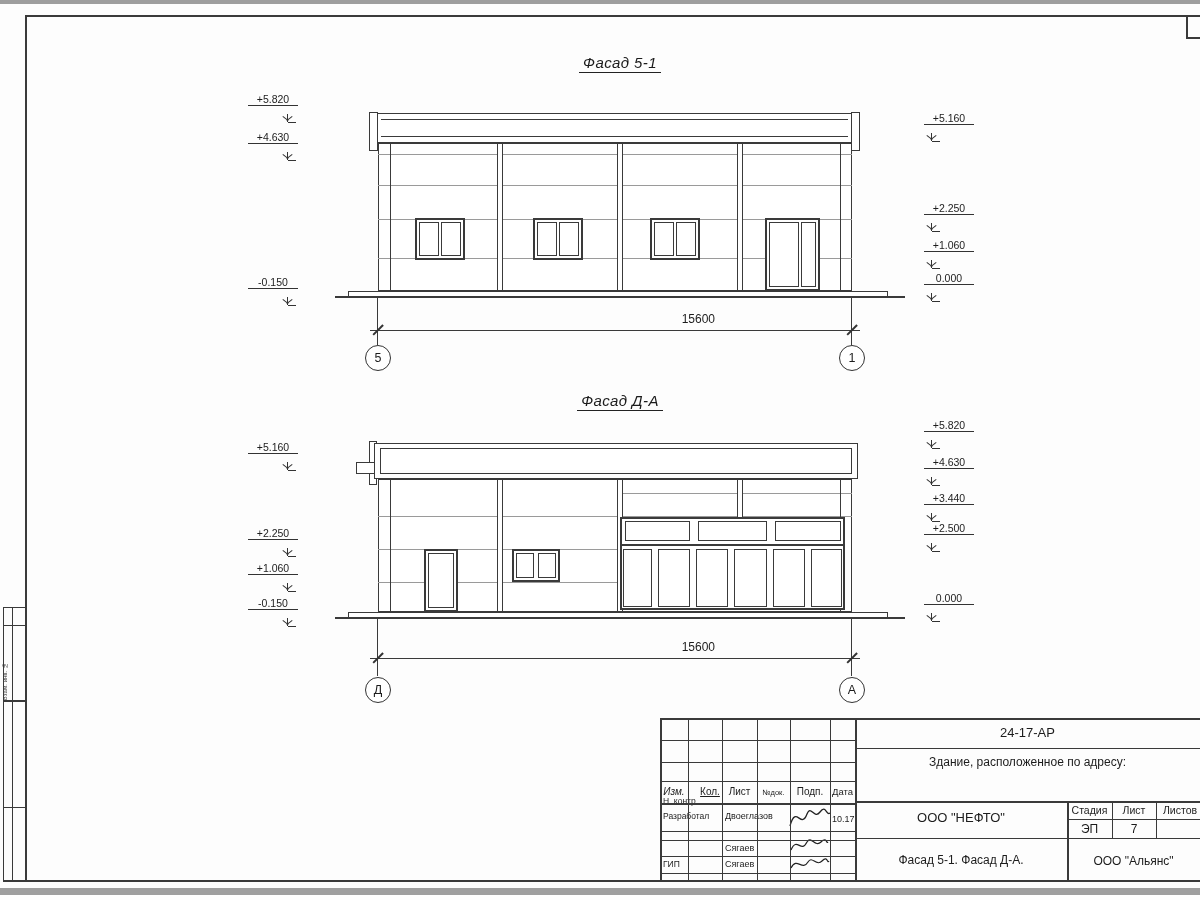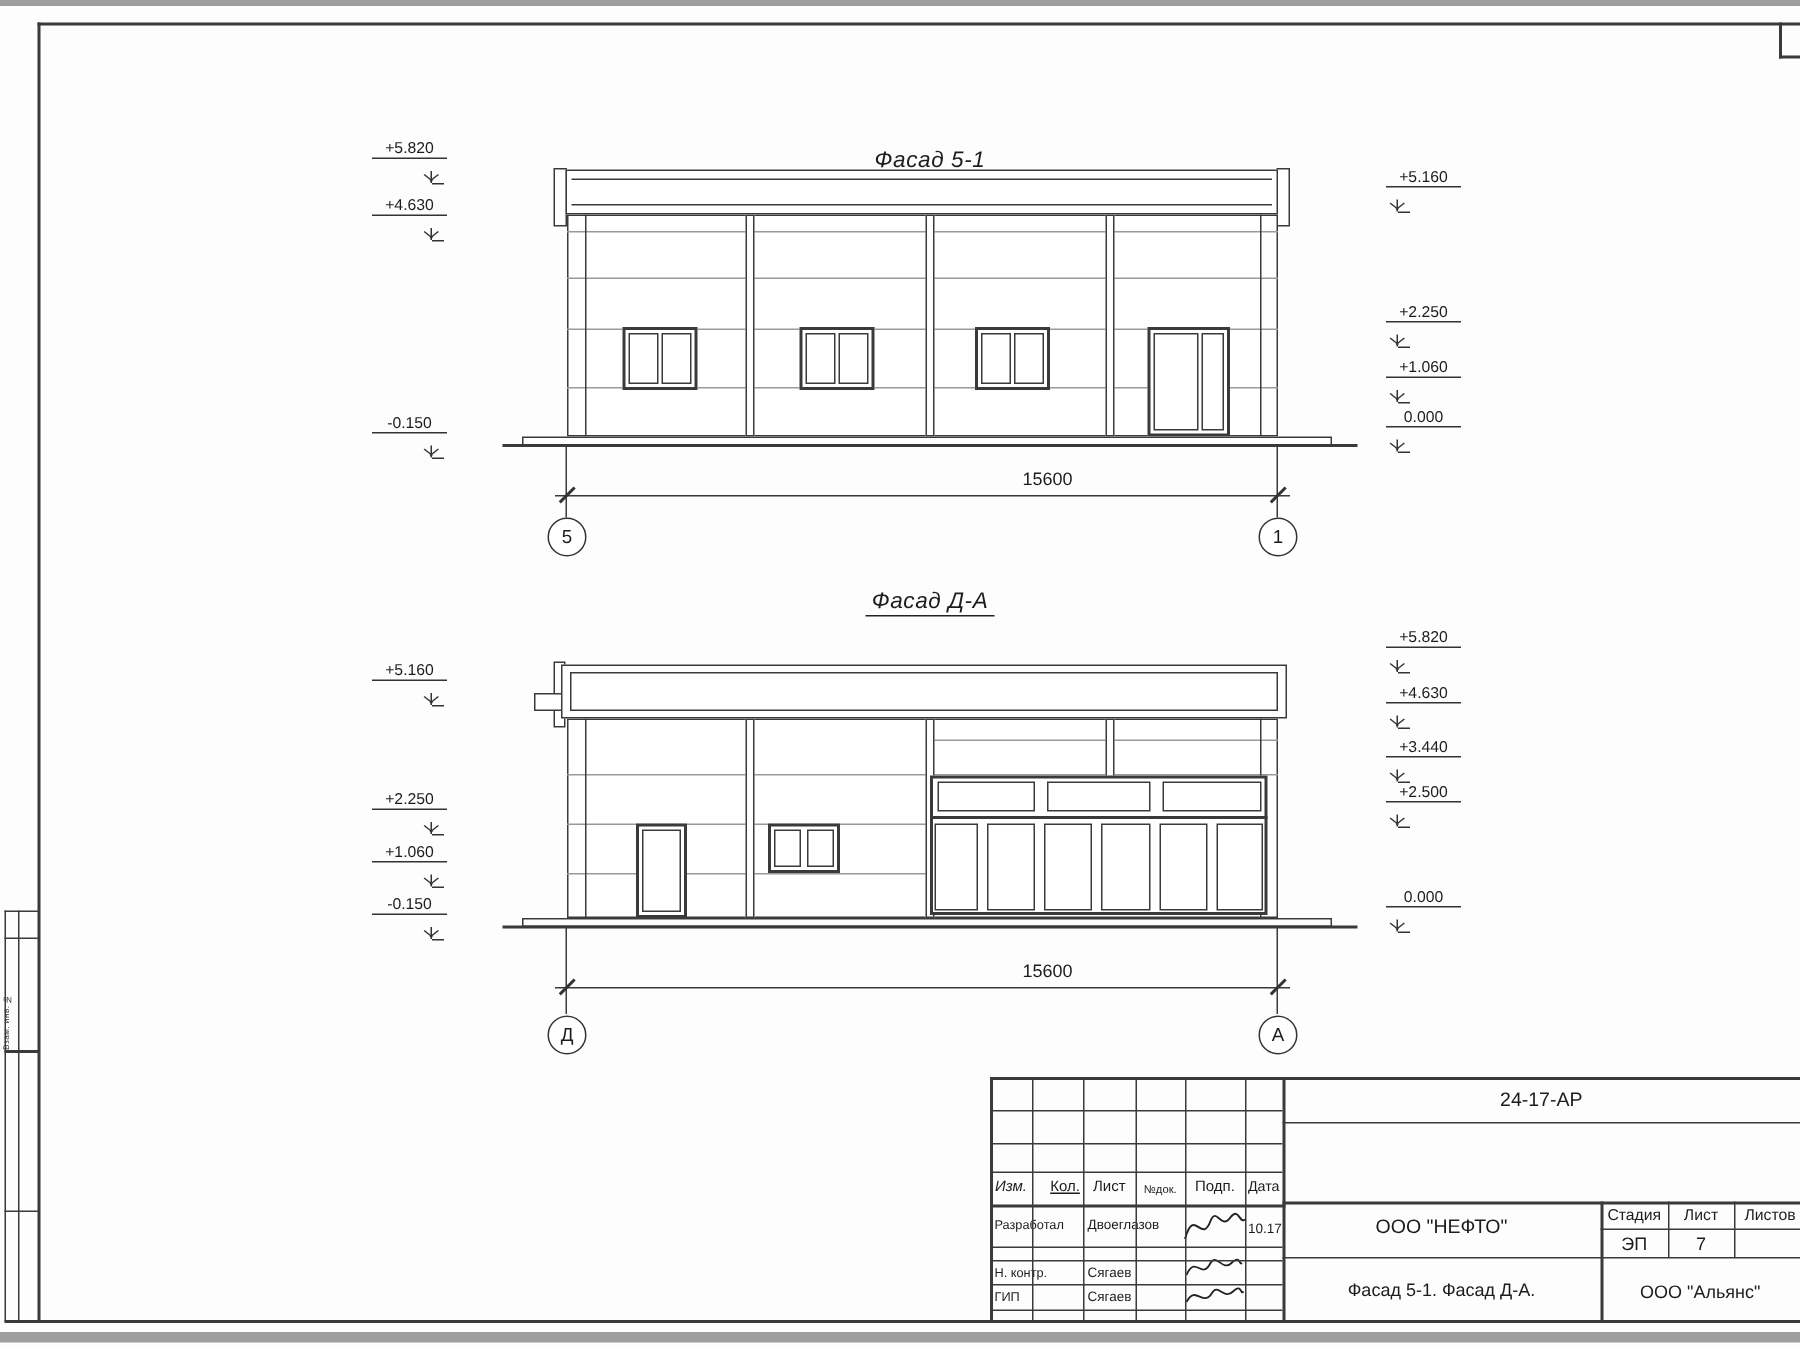--- a/index.html
+++ b/index.html
@@ -33,21 +33,21 @@
           writing-mode:vertical-rl;transform:rotate(180deg);font-size:5.5px;
           color:#333;overflow:hidden;letter-spacing:.3px;}
   .tb{position:absolute;white-space:nowrap;}
   svg{position:absolute;overflow:visible;}
 </style>
 </head>
 <body>
 
 <div id="sheet">
 
-  <div class="t tc fac-title" style="left:540px;top:54px;width:160px;margin-top:44px;"><span>Фасад 5-1</span></div>
+  <div class="t tc fac-title" style="left:540px;top:54px;width:160px;"><span>Фасад 5-1</span></div>
 
   <div class="t tc fac-title" style="left:540px;top:392px;width:160px;"><span>Фасад Д-А</span></div>
 
   <div class="t tc dim-label" style="left:515px;top:312px;width:200px;">15600</div>
   <div class="t tc dim-label" style="left:515px;top:640px;width:200px;">15600</div>
 
   <div class="axis" style="left:365px;top:345px;">
       <span>5</span>
     </div>
   <div class="axis" style="left:839px;top:345px;">
@@ -57,32 +57,33 @@
       <span>Д</span>
     </div>
   <div class="axis" style="left:839px;top:677px;">
       <span>А</span>
     </div>
 
   <div class="vstrip">Взам. инв. №</div>
 
   <div class="tb tc" style="left:855px;top:725px;width:345px;font-size:13px;">24-17-АР</div>
 
+  <div class="tb tc" style="left:855px;top:755px;width:345px;font-size:12px;">Здание, расположенное по адресу:</div>
 
   <div class="tb tc" style="left:660px;top:786px;width:28px;font-size:10px;font-style:italic;">Изм.</div>
   <div class="tb tc" style="left:693px;top:786px;width:34px;font-size:10px;text-decoration:underline;">Кол.</div>
   <div class="tb tc" style="left:722px;top:786px;width:35px;font-size:10px;">Лист</div>
   <div class="tb tc" style="left:757px;top:788px;width:33px;font-size:7.5px;">№док.</div>
   <div class="tb tc" style="left:790px;top:786px;width:40px;font-size:10px;">Подп.</div>
   <div class="tb tc" style="left:830px;top:786px;width:25px;font-size:9.5px;">Дата</div>
 
   <div class="tb" style="left:663px;top:811px;font-size:8.5px;">Разработал</div>
   <div class="tb" style="left:725px;top:811px;font-size:9px;">Двоеглазов</div>
   <div class="tb" style="left:832px;top:814px;font-size:9px;">10.17</div>
-  <div class="tb" style="left:663px;top:843px;font-size:8.5px;">Н. контр.</div>
+  <div class="tb" style="left:663px;top:796px;font-size:8.5px;">Н. контр.</div>
   <div class="tb" style="left:725px;top:843px;font-size:9px;">Сягаев</div>
   <div class="tb" style="left:663px;top:859px;font-size:8.5px;">ГИП</div>
   <div class="tb" style="left:725px;top:859px;font-size:9px;">Сягаев</div>
 
   <svg style="left:786px;top:802px;" width="46" height="32">
     <path d="M4 24 C 10 2, 15 28, 21 12 C 25 2, 28 18, 34 10 S 40 14, 44 11" fill="none" stroke="#222" stroke-width="1.3"></path>
   </svg>
   <svg style="left:788px;top:834px;" width="42" height="22">
     <path d="M3 16 C 9 2, 13 20, 19 8 C 23 1, 27 14, 33 8 S 38 10, 40 8" fill="none" stroke="#222" stroke-width="1.2"></path>
   </svg>

